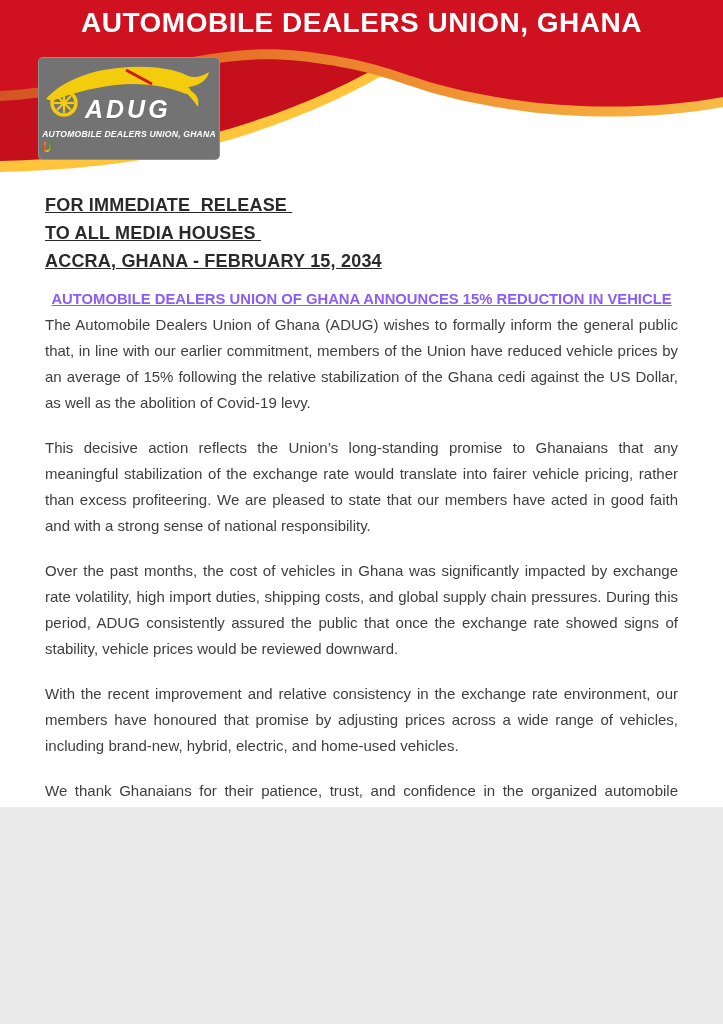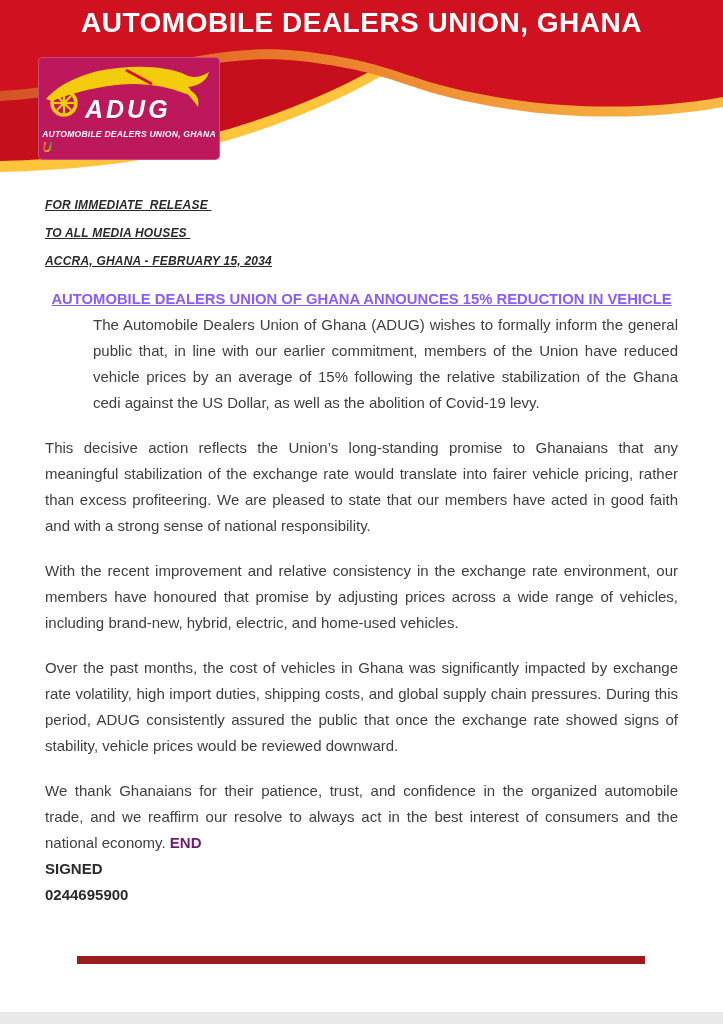--- a/index.html
+++ b/index.html
@@ -1,43 +1,43 @@
 <!DOCTYPE html>
 <html><head>
 <meta charset="utf-8">
 <style>
   html,body{margin:0;padding:0;background:#e9e9e9;}
-  .page{position:relative;width:723px;height:1012px;background:#ffffff;overflow:hidden;
+  .page{position:relative;width:723px;height:807px;background:#ffffff;overflow:hidden;
         font-family:"Liberation Sans","DejaVu Sans",sans-serif;}
 
   
   .banner{position:relative;width:723px;height:185px;}
   .banner svg{position:absolute;left:0;top:0;display:block;}
   .org-title{position:absolute;top:7px;left:0;width:100%;text-align:center;
              color:#ffffff;font-size:28px;font-weight:bold;letter-spacing:.5px;z-index:3;}
 
-  .logo-box{position:absolute;left:38px;top:57px;width:182px;height:103px;background:#be185d;
+  .logo-box{position:absolute;left:38px;top:57px;width:182px;height:103px;background:#737373;
             border-radius:5px;box-shadow:inset 0 0 0 1px rgba(255,255,255,.22);z-index:4;}
   .logo-box svg.carart{position:absolute;left:0;top:2px;}
   .logo-acronym{position:absolute;left:47px;top:38px;color:#fff;font-style:italic;font-weight:bold;
                 font-size:25px;letter-spacing:3px;text-shadow:0 1px 0 rgba(0,0,0,.15);}
   .logo-orgname{position:absolute;left:0;top:72px;width:100%;text-align:center;color:#fff;
                 font-style:italic;font-weight:bold;font-size:8.6px;letter-spacing:.2px;white-space:nowrap;}
   .flag-mark{position:absolute;left:0;top:82px;width:100%;text-align:center;}
 
   
   .content{padding:0 45px;color:#3e3e3e;}
-  .release-line{font-size:12px;font-weight:bold;color:#2a2a2a;line-height:28px;
-                text-decoration:underline;letter-spacing:.2px;font-style:italic;}
+  .release-line{font-size:18px;font-weight:bold;color:#2a2a2a;line-height:28px;
+                text-decoration:underline;letter-spacing:.2px;}
   .release-block{margin-top:6px;}
   .headline{margin-top:12px;text-align:center;font-weight:bold;color:#8b5cf6;
             font-size:14.8px;line-height:25px;}
   .headline div{text-decoration:underline;}
   .content p{margin:19px 0 0;font-size:15px;line-height:26px;text-align:justify;}
-  .content p.first{margin-top:0;margin-left:48px;}
+  .content p.first{margin-top:0;}
   .content p strong{color:#701a75;}
   .closing{font-weight:bold;color:#2a2a2a;font-size:15px;line-height:26px;}
 
   
   .footer{position:absolute;left:0;top:956px;width:723px;}
   .footer-divider{margin-left:77px;width:568px;height:8px;background:#9B1A1E;}
   .footer-row{display:flex;align-items:center;margin-top:7px;padding-left:70px;}
   .f-item{display:flex;align-items:center;margin-top:40px;}
   .f-icon{flex:0 0 auto;border-radius:50%;display:flex;align-items:center;justify-content:center;}
   .f-icon.red{background:#A91E23;width:31px;height:31px;}
@@ -119,22 +119,22 @@
       <div class="release-line">TO ALL MEDIA HOUSES&nbsp;</div>
       <div class="release-line">ACCRA, GHANA - FEBRUARY 15, 2034</div>
     </div>
 
     <div class="headline">
       <div>AUTOMOBILE DEALERS UNION OF GHANA ANNOUNCES 15% REDUCTION IN VEHICLE</div>
     </div>
 
     <p class="first">The Automobile Dealers Union of Ghana (ADUG) wishes to formally inform the general public that, in line with our earlier commitment, members of the Union have reduced vehicle prices by an average of 15% following the relative stabilization of the Ghana cedi against the US Dollar, as well as the abolition of Covid-19 levy.</p>
     <p>This decisive action reflects the Union’s long-standing promise to Ghanaians that any meaningful stabilization of the exchange rate would translate into fairer vehicle pricing, rather than excess profiteering. We are pleased to state that our members have acted in good faith and with a strong sense of national responsibility.</p>
+    <p>Over the past months, the cost of vehicles in Ghana was significantly impacted by exchange rate volatility, high import duties, shipping costs, and global supply chain pressures. During this period, ADUG consistently assured the public that once the exchange rate showed signs of stability, vehicle prices would be reviewed downward.</p>
     <p>With the recent improvement and relative consistency in the exchange rate environment, our members have honoured that promise by adjusting prices across a wide range of vehicles, including brand-new, hybrid, electric, and home-used vehicles.</p>
-    <p>Over the past months, the cost of vehicles in Ghana was significantly impacted by exchange rate volatility, high import duties, shipping costs, and global supply chain pressures. During this period, ADUG consistently assured the public that once the exchange rate showed signs of stability, vehicle prices would be reviewed downward.</p>
     <p><span>We thank Ghanaians for their patience, trust, and confidence in the organized automobile trade, and we reaffirm our resolve to always act in the best interest of consumers and the national economy.</span> <strong>END</strong></p>
 
     <div class="closing">
       <div>SIGNED</div>
       <div>0244695900</div>
     </div>
   </div>
 
   <div class="footer">
     <div class="footer-divider"></div>

